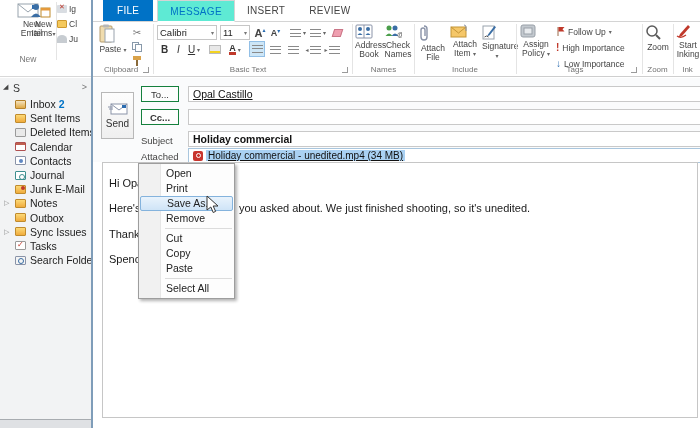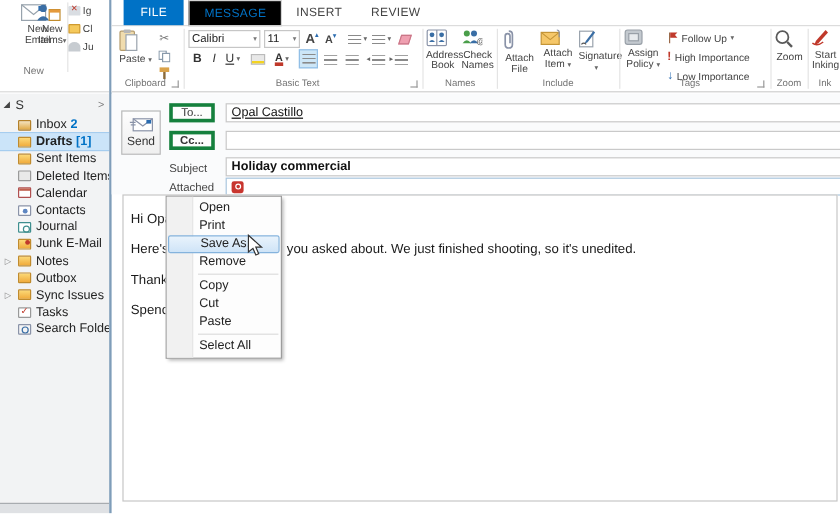--- a/index.html
+++ b/index.html
@@ -56,21 +56,21 @@
   .ic-junk-e-mail:after{content:"";position:absolute;right:0;top:0;width:4px;height:4px;border-radius:50%;background:#c0392b;}
   .statusbar{position:absolute;left:0;top:419px;width:91px;height:9px;background:#dfe1e4;border-top:1px solid #a8acb0;}
 
   
   .compose{position:absolute;left:91px;top:0;width:609px;height:428px;background:#fff;
     border-left:2px solid #7f9db9;}
   .tabstrip{position:absolute;left:0;top:0;width:100%;height:22px;background:#fff;
     border-bottom:1px solid #d4d4d4;display:flex;align-items:stretch;padding-left:10px;}
   .tab{display:flex;align-items:center;padding:0 12px;font-size:10px;color:#444;letter-spacing:.3px;}
   .tab.file{background:#0072c6;color:#fff;padding:0 14px;margin-right:4px;}
-  .tab.sel{background:#000000;color:#0072c6;border:1px solid #d4d4d4;border-bottom:1px solid #fff;margin-bottom:-1px;}
+  .tab.sel{background:#5eead4;color:#0072c6;border:1px solid #d4d4d4;border-bottom:1px solid #fff;margin-bottom:-1px;}
 
   .ribbon{position:absolute;left:0;top:22px;width:100%;height:55px;background:#fff;
     border-bottom:1px solid #cfcfcf;font-size:8.5px;color:#444;}
   .ribbon .vsep{top:2px;height:50px;}
   .glabel{position:absolute;top:43px;font-size:8px;color:#737373;text-align:center;}
   .dlg{position:absolute;top:45px;width:6px;height:6px;border-right:1px solid #9a9a9a;border-bottom:1px solid #9a9a9a;}
   .rbtn-big{position:absolute;top:2px;text-align:center;line-height:9px;color:#444;}
   .rbtn-big .bicon{display:block;margin:0 auto 2px;}
   .rsm{position:absolute;display:flex;align-items:center;justify-content:center;height:15px;}
   .combo{position:absolute;top:3px;height:15px;border:1px solid #c6c6c6;background:#fff;
@@ -79,24 +79,24 @@
   .dd{font-size:6px;color:#666;}
   .hl{background:#cde6f7;border:1px solid #92bfe6;}
   .lines-ic{display:inline-block;width:11px;height:8px;
     background:repeating-linear-gradient(#8a8a8a 0 1px,transparent 1px 3.5px);}
   .chk-row{position:absolute;display:flex;align-items:center;gap:3px;white-space:nowrap;font-size:8.5px;color:#444;}
   .imp-high{color:#c0392b;font-weight:bold;font-size:10px;}
   .imp-low{color:#2b6cb0;font-weight:bold;font-size:10px;}
 
   
   .formbg{position:absolute;left:0;top:78px;width:100%;height:84px;background:#fafbfc;}
-  .send-btn{position:absolute;left:8px;top:92px;width:33px;height:37px;border:1px solid #b8b8b8;
+  .send-btn{position:absolute;left:8px;top:92px;width:33px;height:47px;border:1px solid #b8b8b8;
     background:linear-gradient(#fdfdfd,#efefef);display:flex;flex-direction:column;align-items:center;
     justify-content:center;gap:3px;font-size:10px;color:#333;}
-  .field-btn{position:absolute;left:48px;width:38px;height:16px;border:3px solid #15803d;
+  .field-btn{position:absolute;left:48px;width:38px;height:16px;border:1px solid #15803d;
     background:#fdfdfd;font-size:9.5px;color:#333;display:flex;align-items:center;justify-content:center;}
   .field{position:absolute;left:95px;width:514px;height:16px;border:1px solid #c9c9c9;background:#fff;
     font-size:10.5px;display:flex;align-items:center;padding:0 4px;color:#111;}
   .field-label{position:absolute;left:48px;font-size:9.5px;color:#444;}
   .recipient{text-decoration:underline;}
   .subj{font-weight:bold;}
   .att-field{border-color:#a9c6de;}
   .att-ic{display:inline-block;width:10px;height:10px;background:#c8352e;border-radius:2px;position:relative;margin-right:3px;flex:0 0 10px;}
   .att-ic:after{content:"";position:absolute;left:2.5px;top:2.5px;width:3px;height:3px;border:1px solid #fff;border-radius:50%;}
   .att-name{background:#a9d1f3;text-decoration:underline;font-size:10px;padding:0 2px;white-space:nowrap;}
@@ -164,25 +164,20 @@
     <div class="sb-head">
       <span class="tri-exp">◢</span>
       <span class="acct">S</span>
       <span class="collapse">&gt;</span>
     </div>
     <div class="folder-list" id="folder-list">
         <div class="folder-item">
           <span class="fico ic-inbox"></span>
           <span class="flabel">Inbox</span>
           <span class="fcount">2</span>
-        </div>
-        <div class="folder-item sel">
-          <span class="fico ic-drafts"></span>
-          <span class="flabel">Drafts</span>
-          <span class="fcount">[1]</span>
         </div>
         <div class="folder-item">
           <span class="fico ic-sent-items"></span>
           <span class="flabel">Sent Items</span>
         </div>
         <div class="folder-item">
           <span class="fico ic-deleted-items"></span>
           <span class="flabel">Deleted Items</span>
         </div>
         <div class="folder-item">
@@ -481,39 +476,40 @@
       </div>
 
     <div class="field-label" style="top:135px;">Subject</div>
     <div class="field" style="top:131px;">
         <span class="subj">Holiday commercial</span>
       </div>
 
     <div class="field-label" style="top:151px;">Attached</div>
     <div class="field att-field" style="top:148px;height:15px;">
       <span class="att-ic"></span>
+      <span class="att-name">Holiday commercial - unedited.mp4 (34 MB)</span>
     </div>
 
     <div class="body-area"></div>
     <div class="bline" style="left:16px;top:177px;">Hi Opal</div>
     <div class="bline" style="left:16px;top:202px;">Here's</div>
     <div class="bline" style="left:146px;top:202px;">you asked about. We just finished shooting, so it's unedited.</div>
     <div class="bline" style="left:16px;top:228px;">Thanks,</div>
     <div class="bline" style="left:16px;top:253px;">Spence</div>
   </div>
 
   <div class="ctx" id="ctx-menu">
     <div class="gutter"></div>
   <div class="mitem">Open</div>
       <div class="mitem">Print</div>
       <div class="mitem mhl">Save As...</div>
       <div class="mitem">Remove</div>
       <div class="msep"></div>
+      <div class="mitem">Cut</div>
       <div class="mitem">Copy</div>
-      <div class="mitem">Cut</div>
       <div class="mitem">Paste</div>
       <div class="msep"></div>
       <div class="mitem">Select All</div>
     </div>
 
   <span class="cursor">
     <svg width="14" height="20" viewBox="0 0 14 20">
         <path d="M1 1 L1 15 L4.8 12 L7.2 17.5 L9.6 16.4 L7.2 11 L12 11 Z" fill="#fff" stroke="#333" stroke-width="1"></path>
       </svg>
   </span>

